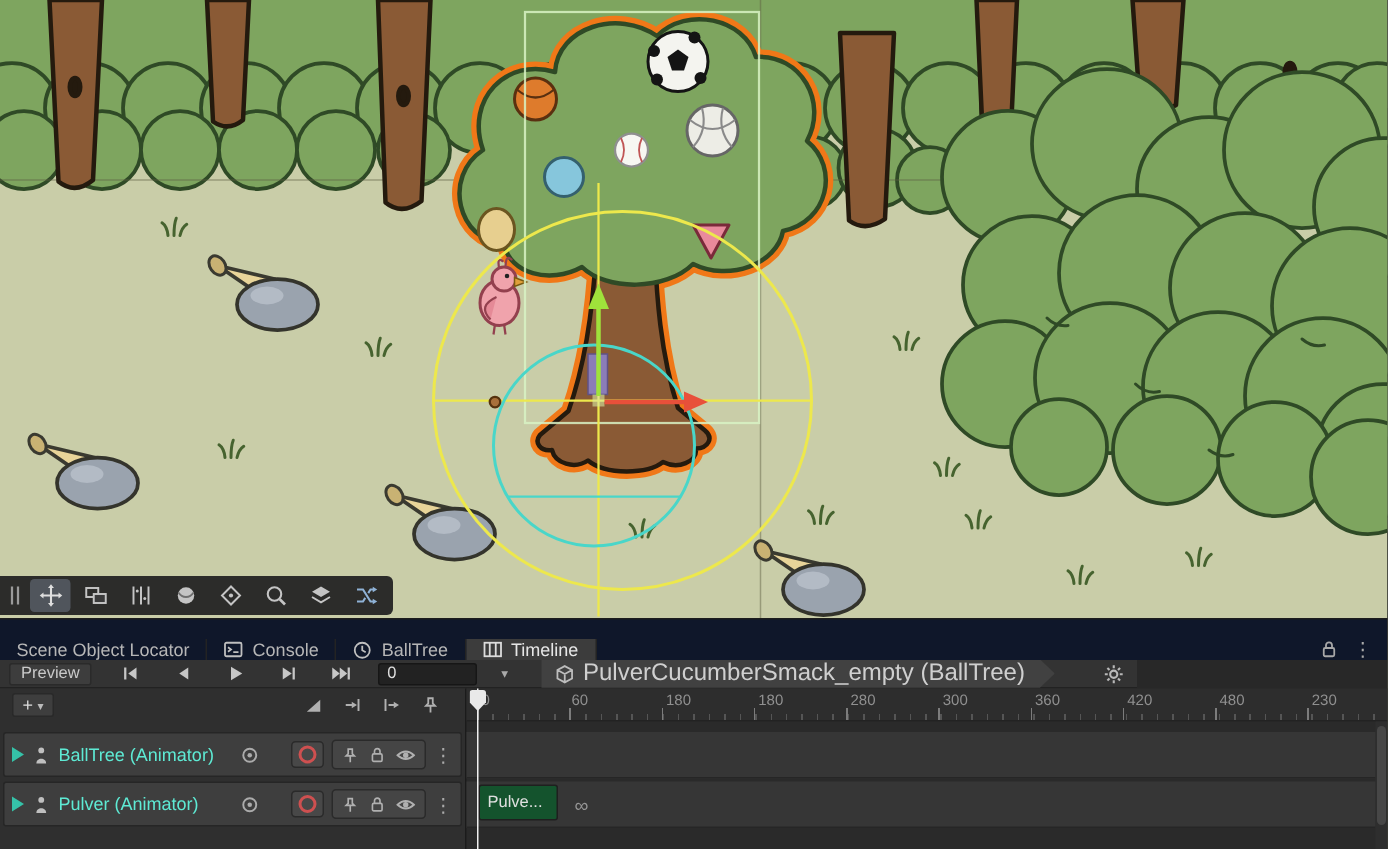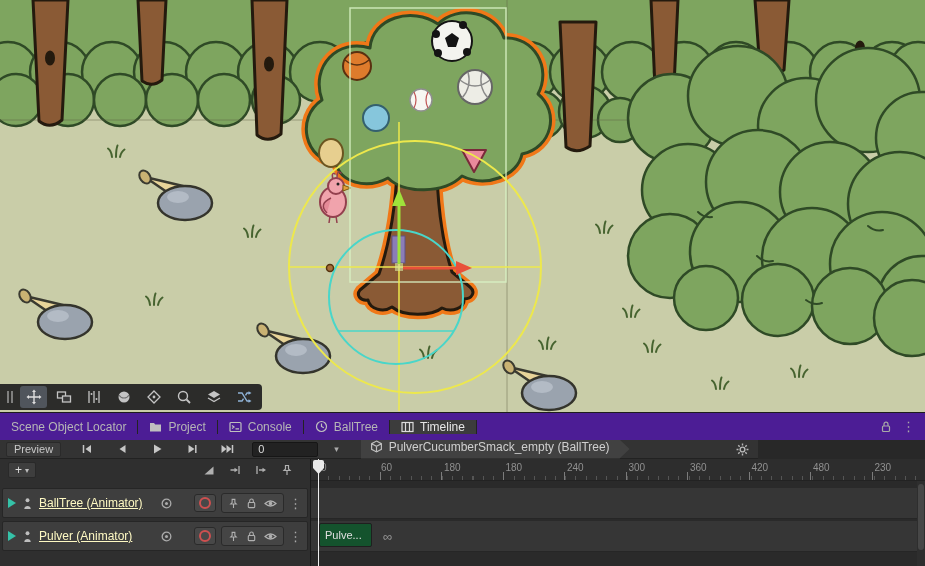--- a/index.html
+++ b/index.html
@@ -8,59 +8,59 @@
   
   .scene{position:absolute;left:0;top:0;width:925px;height:412px;overflow:hidden;}
   .scene svg{display:block;}
   .scene-toolbar{position:absolute;left:0;bottom:2px;height:26px;background:rgba(38,38,38,.97);
         border-radius:0 4px 4px 0;display:flex;align-items:center;gap:3px;padding:0 5px 0 3px;}
   .tool{width:27px;height:22px;border:none;background:transparent;border-radius:3px;
         display:flex;align-items:center;justify-content:center;padding:0;cursor:pointer;}
   .tool.sel{background:#50555c;}
   .tool.grip{width:14px;}
   
-  .tabbar{position:absolute;left:0;top:412px;width:925px;height:28px;background:#4c1d95;
-        border-top:1px solid #1d1d1d;display:flex;align-items:center;box-sizing:border-box;}
+  .tabbar{position:absolute;left:0;top:412px;width:925px;height:28px;background:#0f172a;
+        border-top:1px solid #1d1d1d;display:flex;align-items:flex-end;box-sizing:border-box;}
   .tab{display:flex;align-items:center;gap:6px;padding:0 11px;font-size:12px;color:#b6b6b6;
         border-right:1px solid #232323;cursor:pointer;white-space:nowrap;}
   .tab.active{background:#3c3c3c;color:#e6e6e6;}
   .tabbar-right{margin-left:auto;display:flex;align-items:center;gap:10px;padding:0 10px;}
   .kglyph{color:#aaa;font-size:13px;cursor:pointer;}
   
   .tl-toolbar{position:absolute;left:0;top:440px;width:758px;height:19px;background:#333;
         border-bottom:1px solid #222;display:flex;align-items:center;gap:16px;box-sizing:border-box;padding:0 6px;}
   .preview{height:15px;background:#3d3d3d;border:1px solid #2a2a2a;border-radius:2px;color:#c9c9c9;
         font-size:11px;padding:0 7px;line-height:13px;cursor:pointer;font-family:inherit;}
   .tbtn{width:19px;height:16px;background:transparent;border:none;display:flex;align-items:center;
         justify-content:center;padding:0;cursor:pointer;}
   .frame-field{width:54px;height:13px;background:#222;border:1px solid #161616;border-radius:2px;
         color:#ddd;font-size:11px;padding:0 5px;font-family:inherit;}
-  .crumb{height:19px;margin-left:6px;background:#414141;display:flex;align-items:flex-start;gap:6px;
-        padding:0 20px 0 9px;font-size:12px;color:#cfcfcf;cursor:pointer;
+  .crumb{height:19px;margin-left:6px;background:#414141;display:flex;align-items:center;gap:6px;
+        padding:0 20px 0 9px;font-size:16px;color:#cfcfcf;cursor:pointer;
         clip-path:polygon(0 0,calc(100% - 10px) 0,100% 50%,calc(100% - 10px) 100%,0 100%);}
   .gearbtn{margin-left:auto;width:20px;height:17px;background:transparent;border:none;cursor:pointer;
         display:flex;align-items:center;justify-content:center;padding:0;}
   
   .tl-body{position:absolute;left:0;top:459px;width:925px;height:107px;background:#2a2a2a;}
   .tl-left{position:absolute;left:0;top:0;width:311px;height:100%;background:#2f2f2f;
         border-right:1px solid #1b1b1b;box-sizing:border-box;}
   .tl-left-top{height:22px;display:flex;align-items:center;padding:0 8px;gap:10px;}
   .addtrack{height:16px;background:#3e3e3e;border:1px solid #292929;border-radius:2px;color:#ddd;
         display:flex;align-items:center;gap:3px;padding:0 6px;font-size:12px;cursor:pointer;font-family:inherit;}
   .addtrack .small{font-size:8px;color:#bbb;}
   .opticons{margin-left:auto;display:flex;align-items:center;gap:12px;padding-right:8px;}
   .opt{background:none;border:none;padding:0;width:14px;height:14px;display:flex;align-items:center;
         justify-content:center;cursor:pointer;}
   .trackrow{height:30px;margin:0 2px;background:#3e3e3e;border:1px solid #262626;border-radius:2px;
         display:flex;align-items:center;gap:5px;padding:0 5px;box-sizing:border-box;cursor:pointer;}
   .trackrow.r1{margin-top:7px;}
   .trackrow.r2{margin-top:3px;}
   .tri{width:0;height:0;border-left:8px solid #35c2a8;border-top:5px solid transparent;
         border-bottom:5px solid transparent;}
-  .tname{width:116px;color:#fef9c3;font-size:12px;white-space:nowrap;overflow:hidden;text-overflow:ellipsis;text-decoration:underline;}
+  .tname{width:116px;color:#5eead4;font-size:12px;white-space:nowrap;overflow:hidden;text-overflow:ellipsis;}
   .spacer{flex:1;}
   .recbtn{width:22px;height:18px;background:#484848;border:1px solid #2a2a2a;border-radius:3px;
         display:flex;align-items:center;justify-content:center;cursor:pointer;padding:0;}
   .recdot{width:8px;height:8px;border-radius:50%;border:2px solid #ce5050;}
   .icongroup{height:18px;background:#454545;border:1px solid #2a2a2a;border-radius:3px;
         display:flex;align-items:center;gap:7px;padding:0 6px;}
   .igbtn{background:none;border:none;padding:0;display:flex;cursor:pointer;}
   
   .tl-right{position:absolute;left:311px;top:0;right:0;height:100%;}
   .ruler{position:absolute;left:0;top:0;right:0;height:22px;background:#2d2d2d;border-bottom:1px solid #222;
@@ -330,26 +330,20 @@
       </button>
     </div>
   </div>
 
   <div class="tabbar">
     <div class="tab">
       <span>Scene Object Locator</span>
     </div>
     <div class="tab">
       <svg class="ic" width="13" height="12" viewBox="0 0 13 12">
-        <path d="M1,2 H5 L6.2,3.6 H12 V10.5 H1 Z" fill="#bfbfbf"></path>
-        </svg>
-      <span>Project</span>
-    </div>
-    <div class="tab">
-      <svg class="ic" width="13" height="12" viewBox="0 0 13 12">
         <rect x="1" y="1.5" width="11" height="9" rx="1" fill="none" stroke="#bfbfbf" stroke-width="1.2"></rect>
         <path d="M3,4.5 L5,6 L3,7.5 M6.5,7.8 H10" fill="none" stroke="#bfbfbf" stroke-width="1.2"></path>
         </svg>
       <span>Console</span>
     </div>
     <div class="tab">
       <svg class="ic" width="13" height="13" viewBox="0 0 13 13">
         <circle cx="6.5" cy="6.5" r="5" fill="none" stroke="#bfbfbf" stroke-width="1.2"></circle>
         <path d="M6.5,3.5 V6.5 L8.8,7.8" fill="none" stroke="#bfbfbf" stroke-width="1.2"></path>
         </svg>
@@ -526,21 +520,21 @@
         <span class="kglyph">⋮</span>
       </div>
     </div>
 
     <div class="tl-right">
       <div class="ruler">
         <span class="rlabel" style="left:10px">0</span>
         <span class="rlabel" style="left:70px">60</span>
         <span class="rlabel" style="left:133px">180</span>
         <span class="rlabel" style="left:194.5px">180</span>
-        <span class="rlabel" style="left:256px">240</span>
+        <span class="rlabel" style="left:256px">280</span>
         <span class="rlabel" style="left:317.5px">300</span>
         <span class="rlabel" style="left:379px">360</span>
         <span class="rlabel" style="left:440.5px">420</span>
         <span class="rlabel" style="left:502px">480</span>
         <span class="rlabel" style="left:563.5px">230</span>
       </div>
 
       <div class="lane l1"></div>
       <div class="lane l2">
         <div class="clip">Pulve...</div>

